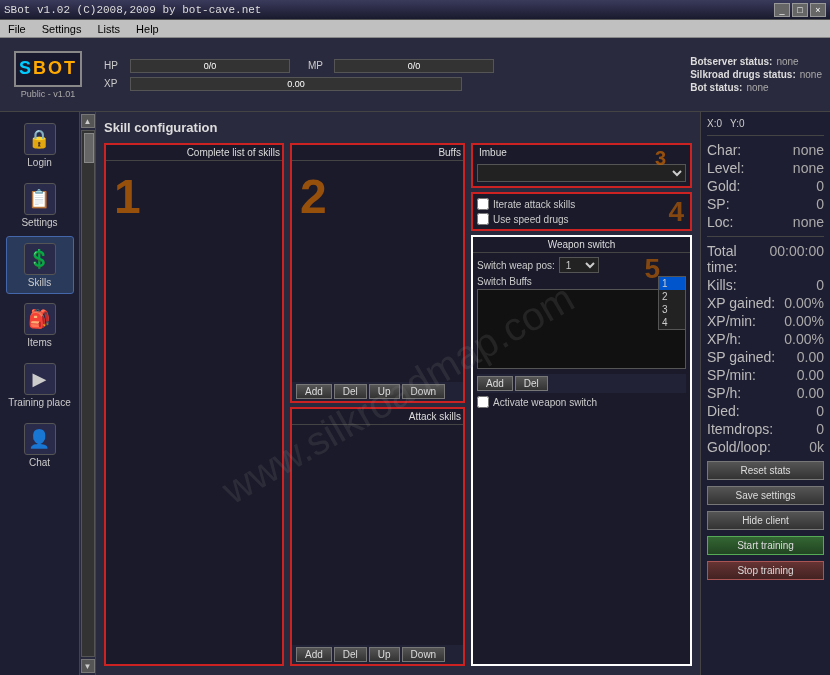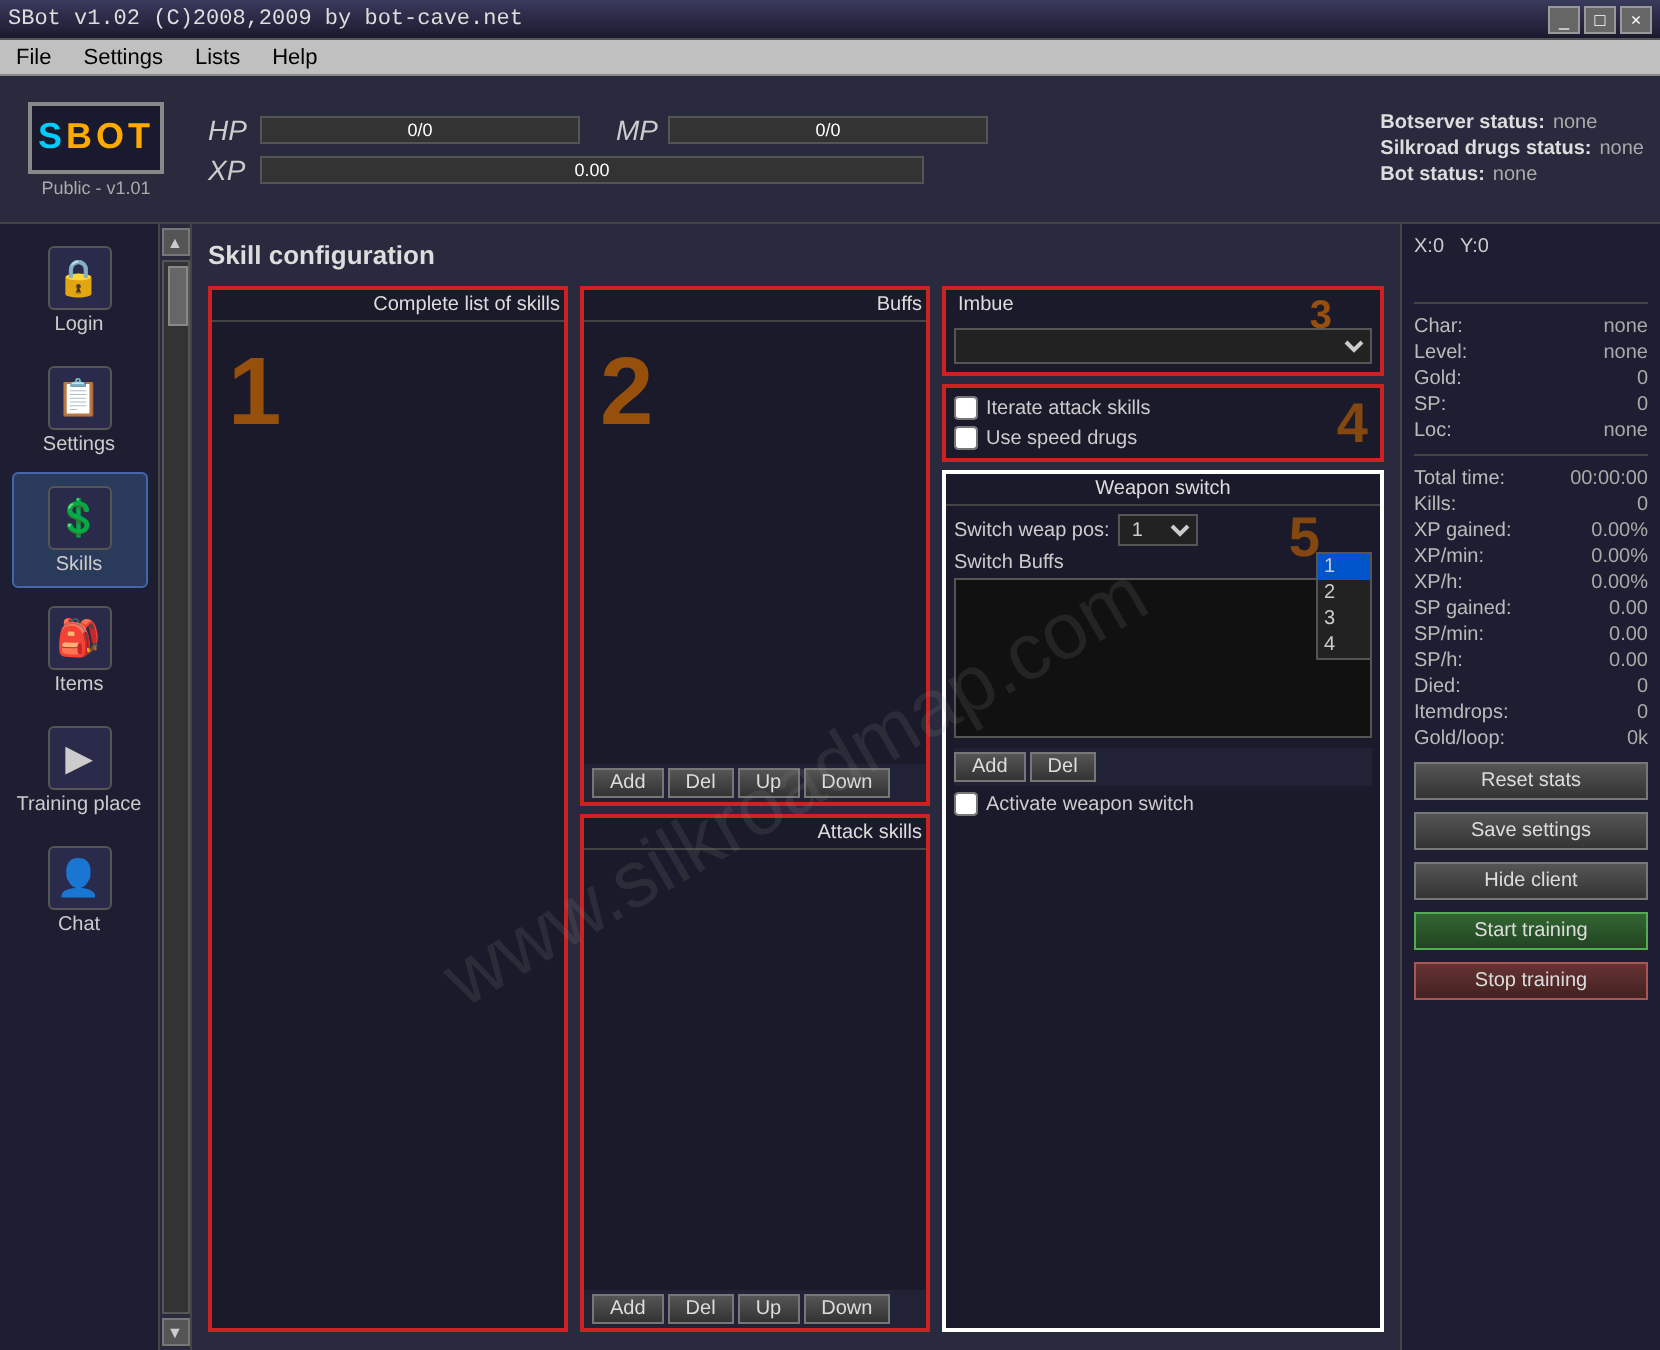--- a/index.html
+++ b/index.html
@@ -104,23 +104,22 @@
       flex-direction: column;
       gap: 4px;
     }
     .bar-row {
       display: flex;
       align-items: center;
       gap: 6px;
     }
     .bar-label {
       color: #ccc;
-      font-size: 14px;
+      font-size: 10px;
       width: 20px;
-      font-style: italic;
     }
     .bar-container {
       width: 160px;
       height: 14px;
       background: #333;
       border: 1px solid #555;
       position: relative;
     }
     .bar-hp { background: #cc2222; height: 100%; }
     .bar-mp { background: #2255cc; height: 100%; }
@@ -423,32 +422,32 @@
       display: flex;
       flex-direction: column;
       gap: 4px;
     }
 
     .coords-row {
       display: flex;
       gap: 8px;
       font-size: 10px;
       color: #ccc;
-      margin-bottom: 16px;
+      margin-bottom: 0;
     }
 
     .stats-section {
       display: flex;
       flex-direction: column;
       gap: 2px;
     }
     .stat-row {
       display: flex;
       justify-content: space-between;
-      font-size: 10px;
+      font-size: 14px;
     }
     .stat-key { color: #bbb; }
     .stat-val { color: #aaa; }
 
     .divider {
       height: 1px;
       background: #444;
       margin: 2px 0;
     }
 

